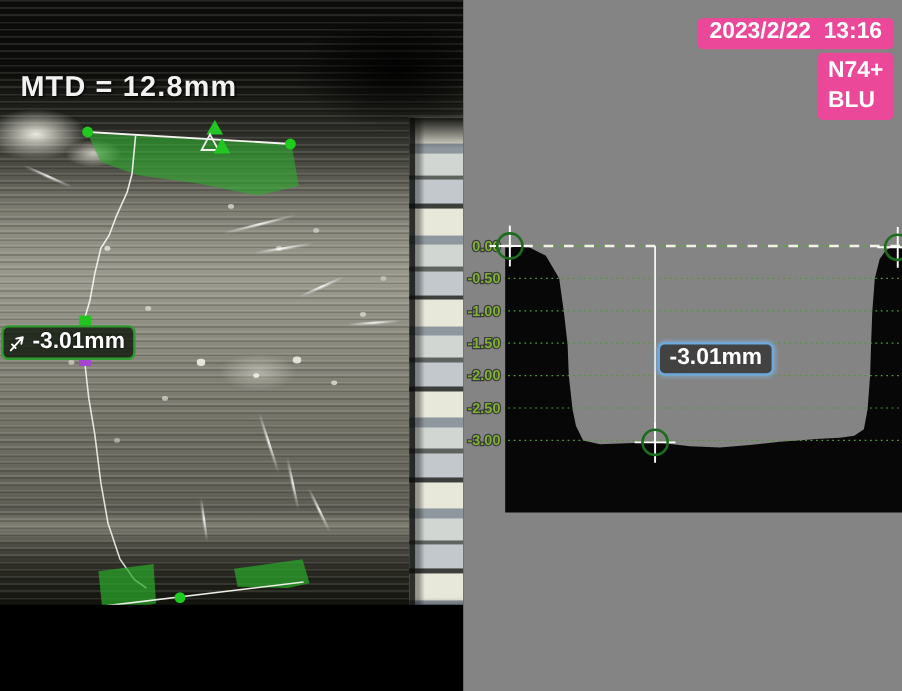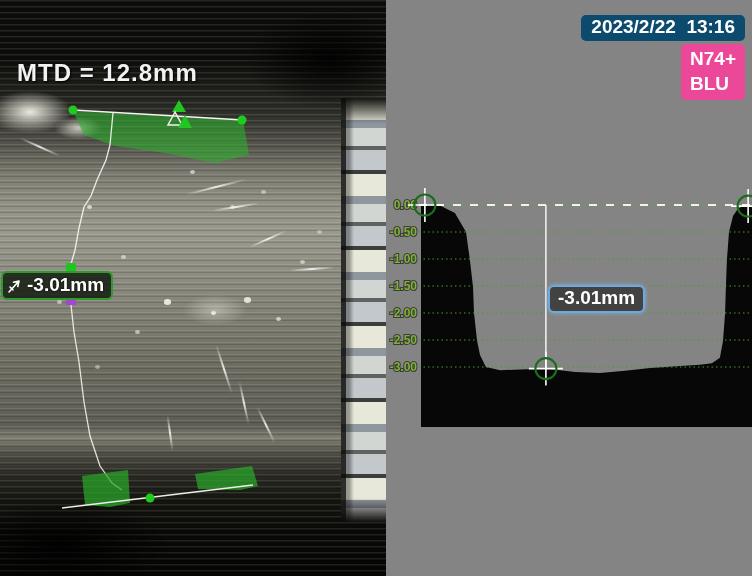--- a/index.html
+++ b/index.html
@@ -1,20 +1,20 @@
 <!DOCTYPE html>
 <html><head>
 <meta charset="utf-8">
 <style>
   html,body{margin:0;padding:0;background:#000;}
   body{width:752px;height:576px;overflow:hidden;position:relative;
        font-family:"Liberation Sans",sans-serif;}
 
   
-  .left-panel{position:absolute;left:0;top:0;width:386px;height:576px;overflow:hidden;background:#0a0a09;}
+  .left-panel{position:absolute;left:0;top:0;width:386px;height:504px;overflow:hidden;background:#0a0a09;}
   .photo{position:absolute;inset:0;
     background-image:
       radial-gradient(ellipse 60px 30px at 30px 112px, rgba(244,244,232,.95), rgba(244,244,232,0) 70%),
       radial-gradient(ellipse 34px 16px at 78px 128px, rgba(230,230,218,.8), rgba(230,230,218,0) 70%),
       radial-gradient(ellipse 46px 22px at 215px 310px, rgba(235,235,225,.45), rgba(235,235,225,0) 70%),
       radial-gradient(ellipse 120px 70px at 330px 60px, rgba(0,0,0,.85), rgba(0,0,0,0) 70%),
       radial-gradient(ellipse 150px 60px at 60px 545px, rgba(0,0,0,.9), rgba(0,0,0,0) 75%),
       repeating-linear-gradient(180deg, rgba(255,255,255,.10) 0 1px, rgba(0,0,0,.16) 2px 3px, rgba(255,255,255,0) 3px 6px),
       linear-gradient(180deg,
         #0c0c0a 0px,#0c0c0a 58px,#181814 80px,#2d2d28 112px,#4f4f47 140px,
@@ -43,21 +43,21 @@
         #5f635f 48px 52px, #c2c8cc 52px 72px, #3c3e3c 72px 76px);}
   .mtd{position:absolute;left:17px;top:59px;color:#f2f2f2;font-size:24px;font-weight:bold;
        letter-spacing:1px;text-shadow:1px 1px 2px #000;}
   .depth-badge-left{position:absolute;left:1px;top:271px;display:flex;align-items:center;gap:3px;
     background:rgba(16,26,14,.82);border:2px solid #2f9b2f;border-radius:6px;
     padding:1px 7px 2px 4px;color:#fff;font-size:19px;font-weight:bold;text-shadow:0 0 2px #000;}
   .overlay-svg{position:absolute;inset:0;}
 
   
   .right-panel{position:absolute;left:386px;top:0;width:366px;height:576px;background:#848484;overflow:hidden;}
-  .ts-box{position:absolute;right:7px;top:15px;background:#0c4a6e;color:#fff;
+  .ts-box{position:absolute;right:7px;top:15px;background:#ec4899;color:#fff;
     font-size:19px;font-weight:bold;padding:1px 10px 3px;border-radius:5px;white-space:pre;}
   .probe-box{position:absolute;right:7px;top:44px;background:#ec4899;color:#fff;
     font-size:19px;font-weight:bold;padding:2px 9px 4px;border-radius:5px;line-height:25px;}
   .probe-box div{white-space:pre;}
   .chart-svg{position:absolute;left:0;top:0;}
   .depth-badge-chart{position:absolute;left:162px;top:285px;background:#424242;
     border:2px solid #6fa8dc;border-radius:6px;padding:0 8px 2px;color:#fff;
     font-size:19px;font-weight:bold;box-shadow:0 0 4px rgba(130,180,230,.9);}
 </style>
 </head>

